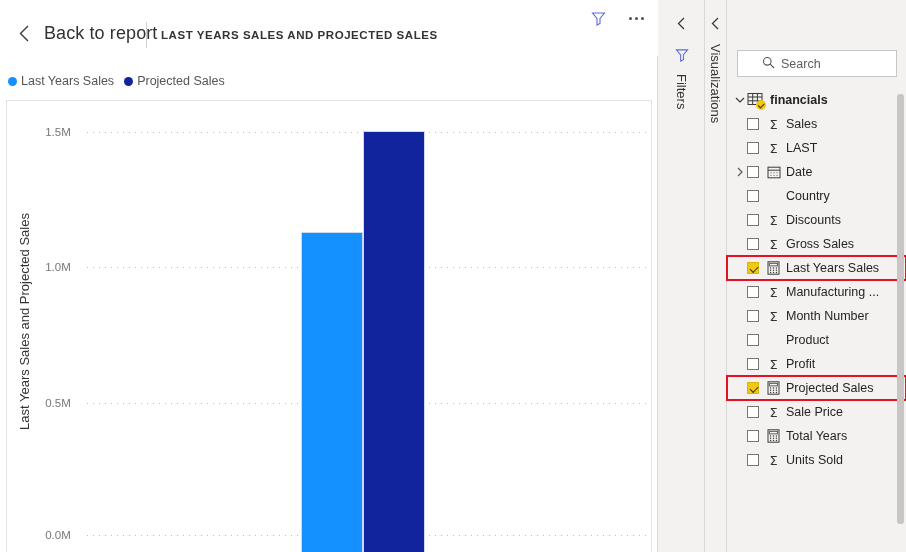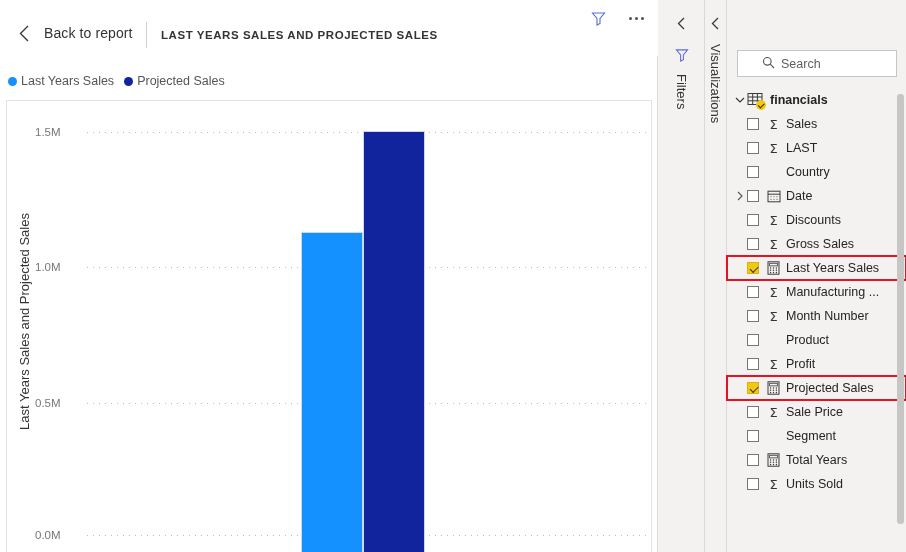--- a/index.html
+++ b/index.html
@@ -34,21 +34,21 @@
 
   .back-row {
     position: absolute; left: 14px; top: 22px;
     display: flex; align-items: center;
   }
   .chev-back {
     width: 20px; height: 22px; display: flex; align-items: center;
     justify-content: center; cursor: pointer;
   }
   .back-label {
-    font-size: 14px; color: #333333; margin-left: 10px;
+    font-size: 18px; color: #333333; margin-left: 10px;
     letter-spacing: .1px; cursor: pointer;
   }
   .vdiv { width: 1px; height: 26px; background: #d0d0d0; margin: 0 16px 0 22px; }
   .viz-title {
     font-size: 11.5px; font-weight: bold; color: #333333;
     letter-spacing: .55px;
   }
 
   .legend {
     position: absolute; left: 8px; top: 74px;
@@ -72,21 +72,21 @@
   .y-title span {
     transform: rotate(-90deg); white-space: nowrap;
     font-size: 13px; color: #333333;
   }
   .plot { position: absolute; left: 28px; top: 0; right: 0; bottom: 0; }
   .gridline {
     position: absolute; left: 52px; right: 4px; height: 1px;
     background-image: repeating-linear-gradient(to right,#bdbdbd 0 1px,transparent 1px 6px);
   }
   .ytick {
-    position: absolute; left: 0; width: 46px; text-align: left;
+    position: absolute; left: 0; width: 46px; text-align: center;
     font-size: 11.5px; color: #777777; transform: translateY(-50%);
   }
   .bar { position: absolute; bottom: 0; }
 
   
   .vpanel {
     position: absolute; top: 0; height: 552px;
     background: #f3f2f1; border-right: 1px solid #d9d9d9;
   }
   .vpanel.filters { left: 659px; width: 46px; }
@@ -315,45 +315,45 @@
           </div>
           <div class="tree-row">
             <span class="twisty"></span>
             <span class="cb"></span>
             <span class="ficon">
               <span class="sigma">Σ</span>
             </span>
             <span class="flabel">LAST</span>
           </div>
           <div class="tree-row">
-            <span class="twisty"></span>
-            <span class="cb"></span>
-            <span class="ficon"></span>
-            <span class="flabel">Country</span>
-          </div>
-          <div class="tree-row">
             <span class="twisty">
               <svg width="8" height="10" viewBox="0 0 8 10">
                 <polyline points="2,1 6,5 2,9" fill="none" stroke="#5a5a5a" stroke-width="1.2"></polyline>
               </svg>
             </span>
             <span class="cb"></span>
             <span class="ficon">
               <svg width="14" height="14" viewBox="0 0 14 14">
                 <rect x="1" y="2.2" width="12" height="10.6" fill="none" stroke="#3a3a3a" stroke-width="1"></rect>
                 <line x1="1" y1="5.2" x2="13" y2="5.2" stroke="#3a3a3a" stroke-width="1"></line>
                 <line x1="4" y1="7.3" x2="4" y2="8.2" stroke="#3a3a3a" stroke-width="0.9"></line>
                 <line x1="7" y1="7.3" x2="7" y2="8.2" stroke="#3a3a3a" stroke-width="0.9"></line>
                 <line x1="10" y1="7.3" x2="10" y2="8.2" stroke="#3a3a3a" stroke-width="0.9"></line>
                 <line x1="4" y1="9.9" x2="4" y2="10.8" stroke="#3a3a3a" stroke-width="0.9"></line>
                 <line x1="7" y1="9.9" x2="7" y2="10.8" stroke="#3a3a3a" stroke-width="0.9"></line>
                 <line x1="10" y1="9.9" x2="10" y2="10.8" stroke="#3a3a3a" stroke-width="0.9"></line>
               </svg>
             </span>
             <span class="flabel">Date</span>
+          </div>
+          <div class="tree-row">
+            <span class="twisty"></span>
+            <span class="cb"></span>
+            <span class="ficon"></span>
+            <span class="flabel">Country</span>
           </div>
           <div class="tree-row">
             <span class="twisty"></span>
             <span class="cb"></span>
             <span class="ficon">
               <span class="sigma">Σ</span>
             </span>
             <span class="flabel">Discounts</span>
           </div>
           <div class="tree-row">
@@ -438,26 +438,20 @@
             <span class="twisty"></span>
             <span class="cb"></span>
             <span class="ficon">
               <span class="sigma">Σ</span>
             </span>
             <span class="flabel">Sale Price</span>
           </div>
           <div class="tree-row">
             <span class="twisty"></span>
             <span class="cb"></span>
-            <span class="ficon"></span>
-            <span class="flabel">Segment</span>
-          </div>
-          <div class="tree-row">
-            <span class="twisty"></span>
-            <span class="cb"></span>
             <span class="ficon">
               <svg width="13" height="14" viewBox="0 0 13 14">
                 <rect x="1" y="0.8" width="11" height="12.4" fill="none" stroke="#3a3a3a" stroke-width="1"></rect>
                 <rect x="2.6" y="2.3" width="7.8" height="2.6" fill="none" stroke="#3a3a3a" stroke-width="0.8"></rect>
                 <circle cx="3.6" cy="7" r="0.7" fill="#3a3a3a"></circle>
                 <circle cx="6.5" cy="7" r="0.7" fill="#3a3a3a"></circle>
                 <circle cx="9.4" cy="7" r="0.7" fill="#3a3a3a"></circle>
                 <circle cx="3.6" cy="9.3" r="0.7" fill="#3a3a3a"></circle>
                 <circle cx="6.5" cy="9.3" r="0.7" fill="#3a3a3a"></circle>
                 <circle cx="9.4" cy="9.3" r="0.7" fill="#3a3a3a"></circle>

